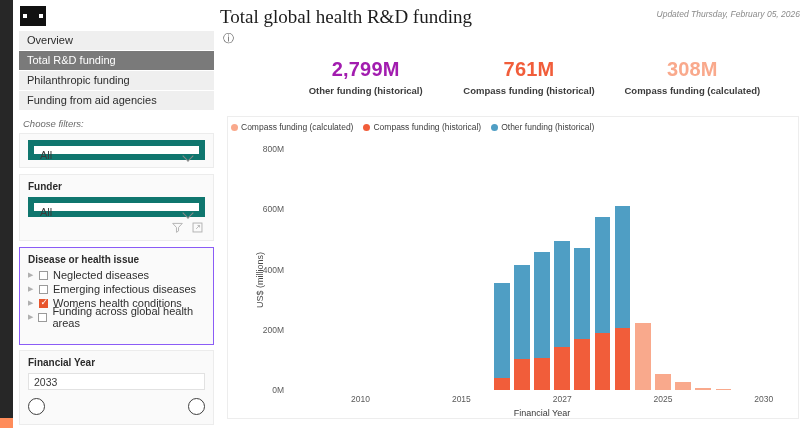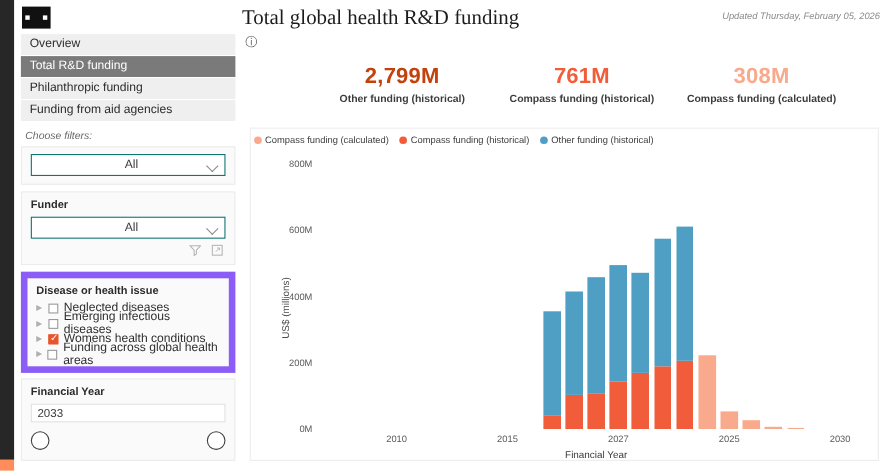--- a/index.html
+++ b/index.html
@@ -29,29 +29,29 @@
     background:#efefef; color:#2b2b2b; padding-left:8px;
     font-size:11px; cursor:pointer; white-space:nowrap; overflow:hidden;
   }
   .navitem.active { background:#7a7a7a; color:#ffffff; }
 
   .choose-filters { font-style:italic; color:#6b6b6b; font-size:9.5px; padding:7px 0 4px 10px; }
 
   .fcard { background:#fafafa; border:1px solid #ececec; margin:0 6px 6px 6px; padding:6px 8px 7px 8px; }
   .fcard-label { font-size:10px; font-weight:bold; color:#2b2b2b; margin-bottom:5px; }
   .select {
-    position:relative; background:#ffffff; border:1px solid #0f766e;
-    height:20px; line-height:19px; padding-left:6px; font-size:11px; color:#3a3a3a; cursor:pointer;text-align:center;
+    position:relative; background:#ffffff; border:6px solid #0f766e;
+    height:20px; line-height:19px; padding-left:6px; font-size:11px; color:#3a3a3a; cursor:pointer;
   }
   .chev { position:absolute; right:7px; top:6px; width:8px; height:8px;
           border-right:1.4px solid #8a8a8a; border-bottom:1.4px solid #8a8a8a; transform:rotate(45deg); }
   .fcard-icons { display:flex; justify-content:flex-end; gap:9px; padding-top:5px; padding-right:2px; }
   .icn { width:11px; height:11px; opacity:.55; cursor:pointer; }
 
-  .dcard { background:#fafafa; border:6px solid #8b5cf6; margin:0 6px 5px 6px; padding:6px 8px 4px 8px; }
+  .dcard { background:#fafafa; border:1px solid #8b5cf6; margin:0 6px 5px 6px; padding:6px 8px 20px 8px; }
   .dtitle { font-size:10px; font-weight:bold; color:#2b2b2b; margin-bottom:3px; }
   .drow { display:flex; align-items:center; gap:5px; height:14px; font-size:11px; color:#2e2e2e; cursor:pointer; }
   .arrow { color:#b0b0b0; font-size:7px; width:6px; }
   .cb { width:9px; height:9px; border:1px solid #9a9a9a; background:#fff; display:inline-block; flex:0 0 auto; }
   .cb.on { background:#e8552c; border-color:#e8552c; position:relative; }
   .cb.on:after { content:"✓"; position:absolute; left:0.5px; top:-3px; font-size:9px; color:#fff; }
 
   .ycard { background:#fafafa; border:1px solid #ececec; margin:0 6px 5px 6px; padding:6px 8px 9px 8px; }
   .yfields { display:flex; gap:8px; margin-bottom:7px; }
   .yfield { flex:1; height:17px; line-height:16px; background:#fff; border:1px solid #e2e2e2; padding-left:5px; font-size:10.5px; color:#3a3a3a; }
@@ -183,21 +183,21 @@
   </div>
 
   <div class="main">
 
     <div class="page-title">Total global health R&amp;D funding</div>
     <div class="info-icon">ⓘ</div>
     <div class="updated">Updated Thursday, February 05, 2026</div>
 
     <div class="kpis">
       <div class="kpi">
-        <div class="kpi-val" id="kpi0" style="color: #c2410c;">2,799M</div>
+        <div class="kpi-val" id="kpi0" style="color: #a21caf;">2,799M</div>
         <div class="kpi-lbl">Other funding (historical)</div>
       </div>
       <div class="kpi">
         <div class="kpi-val" id="kpi1" style="color: rgb(241, 93, 58);">761M</div>
         <div class="kpi-lbl">Compass funding (historical)</div>
       </div>
       <div class="kpi">
         <div class="kpi-val" id="kpi2" style="color: rgb(249, 169, 140);">308M</div>
         <div class="kpi-lbl">Compass funding (calculated)</div>
       </div>

